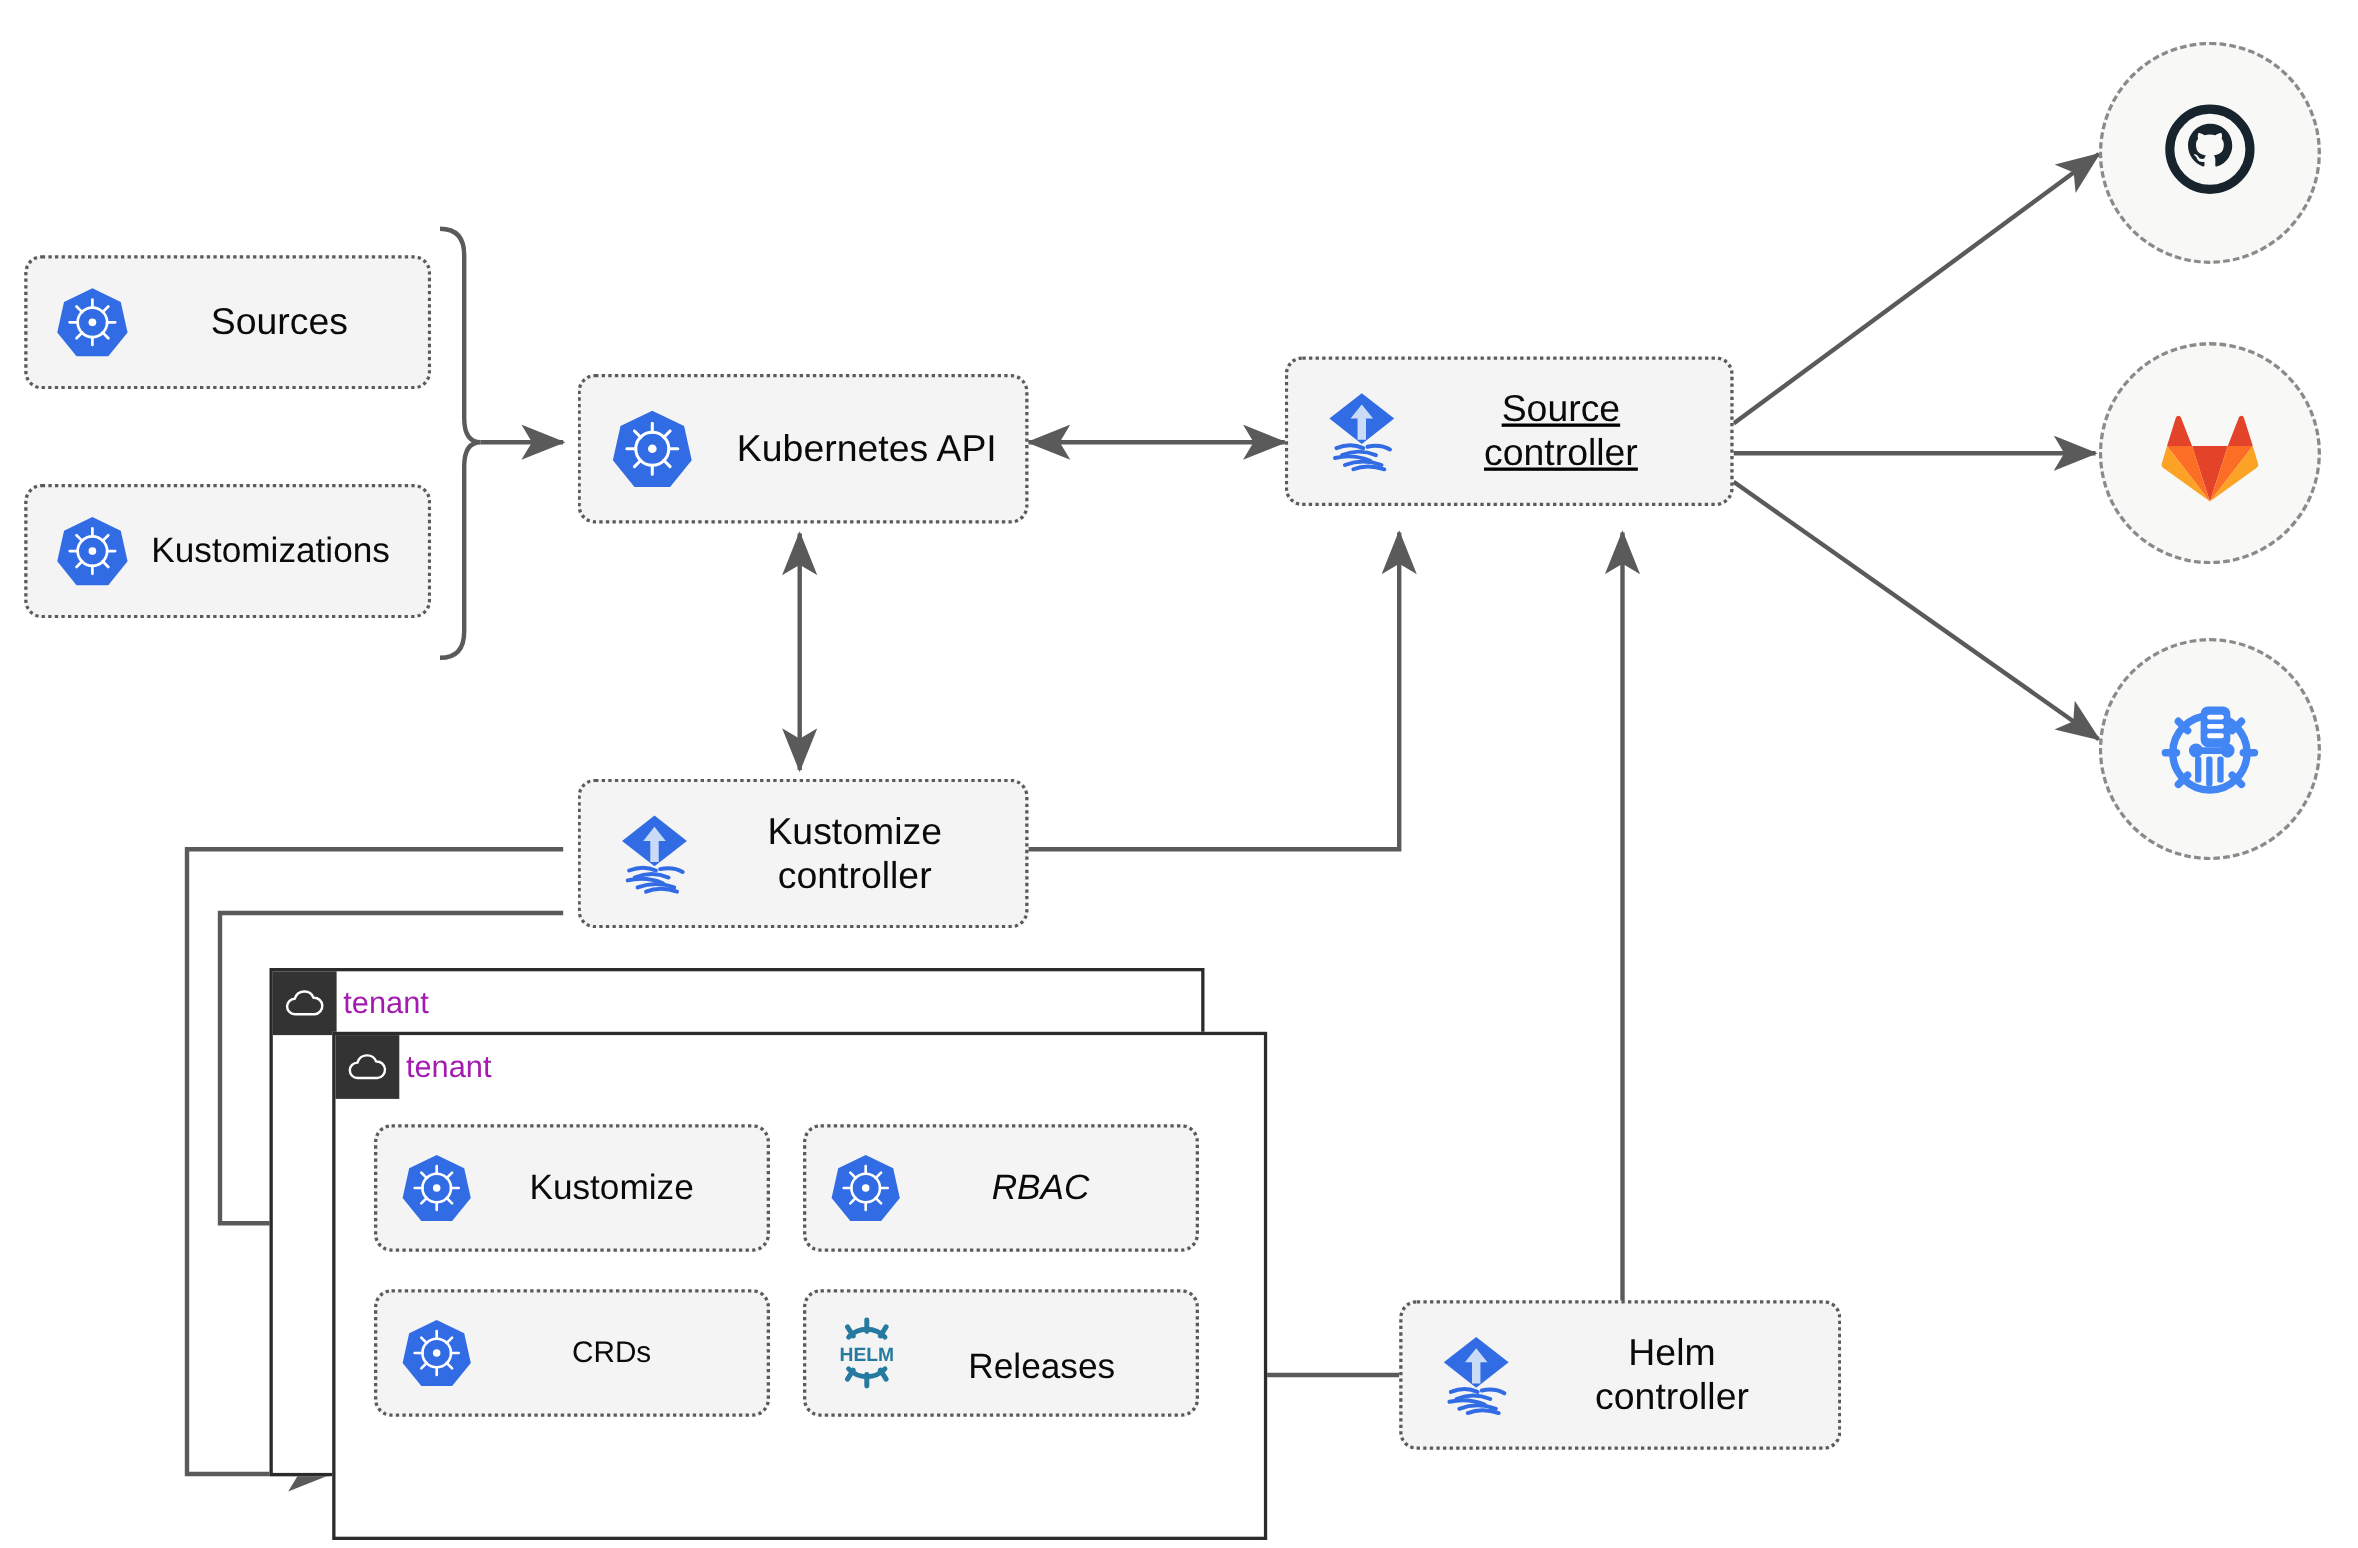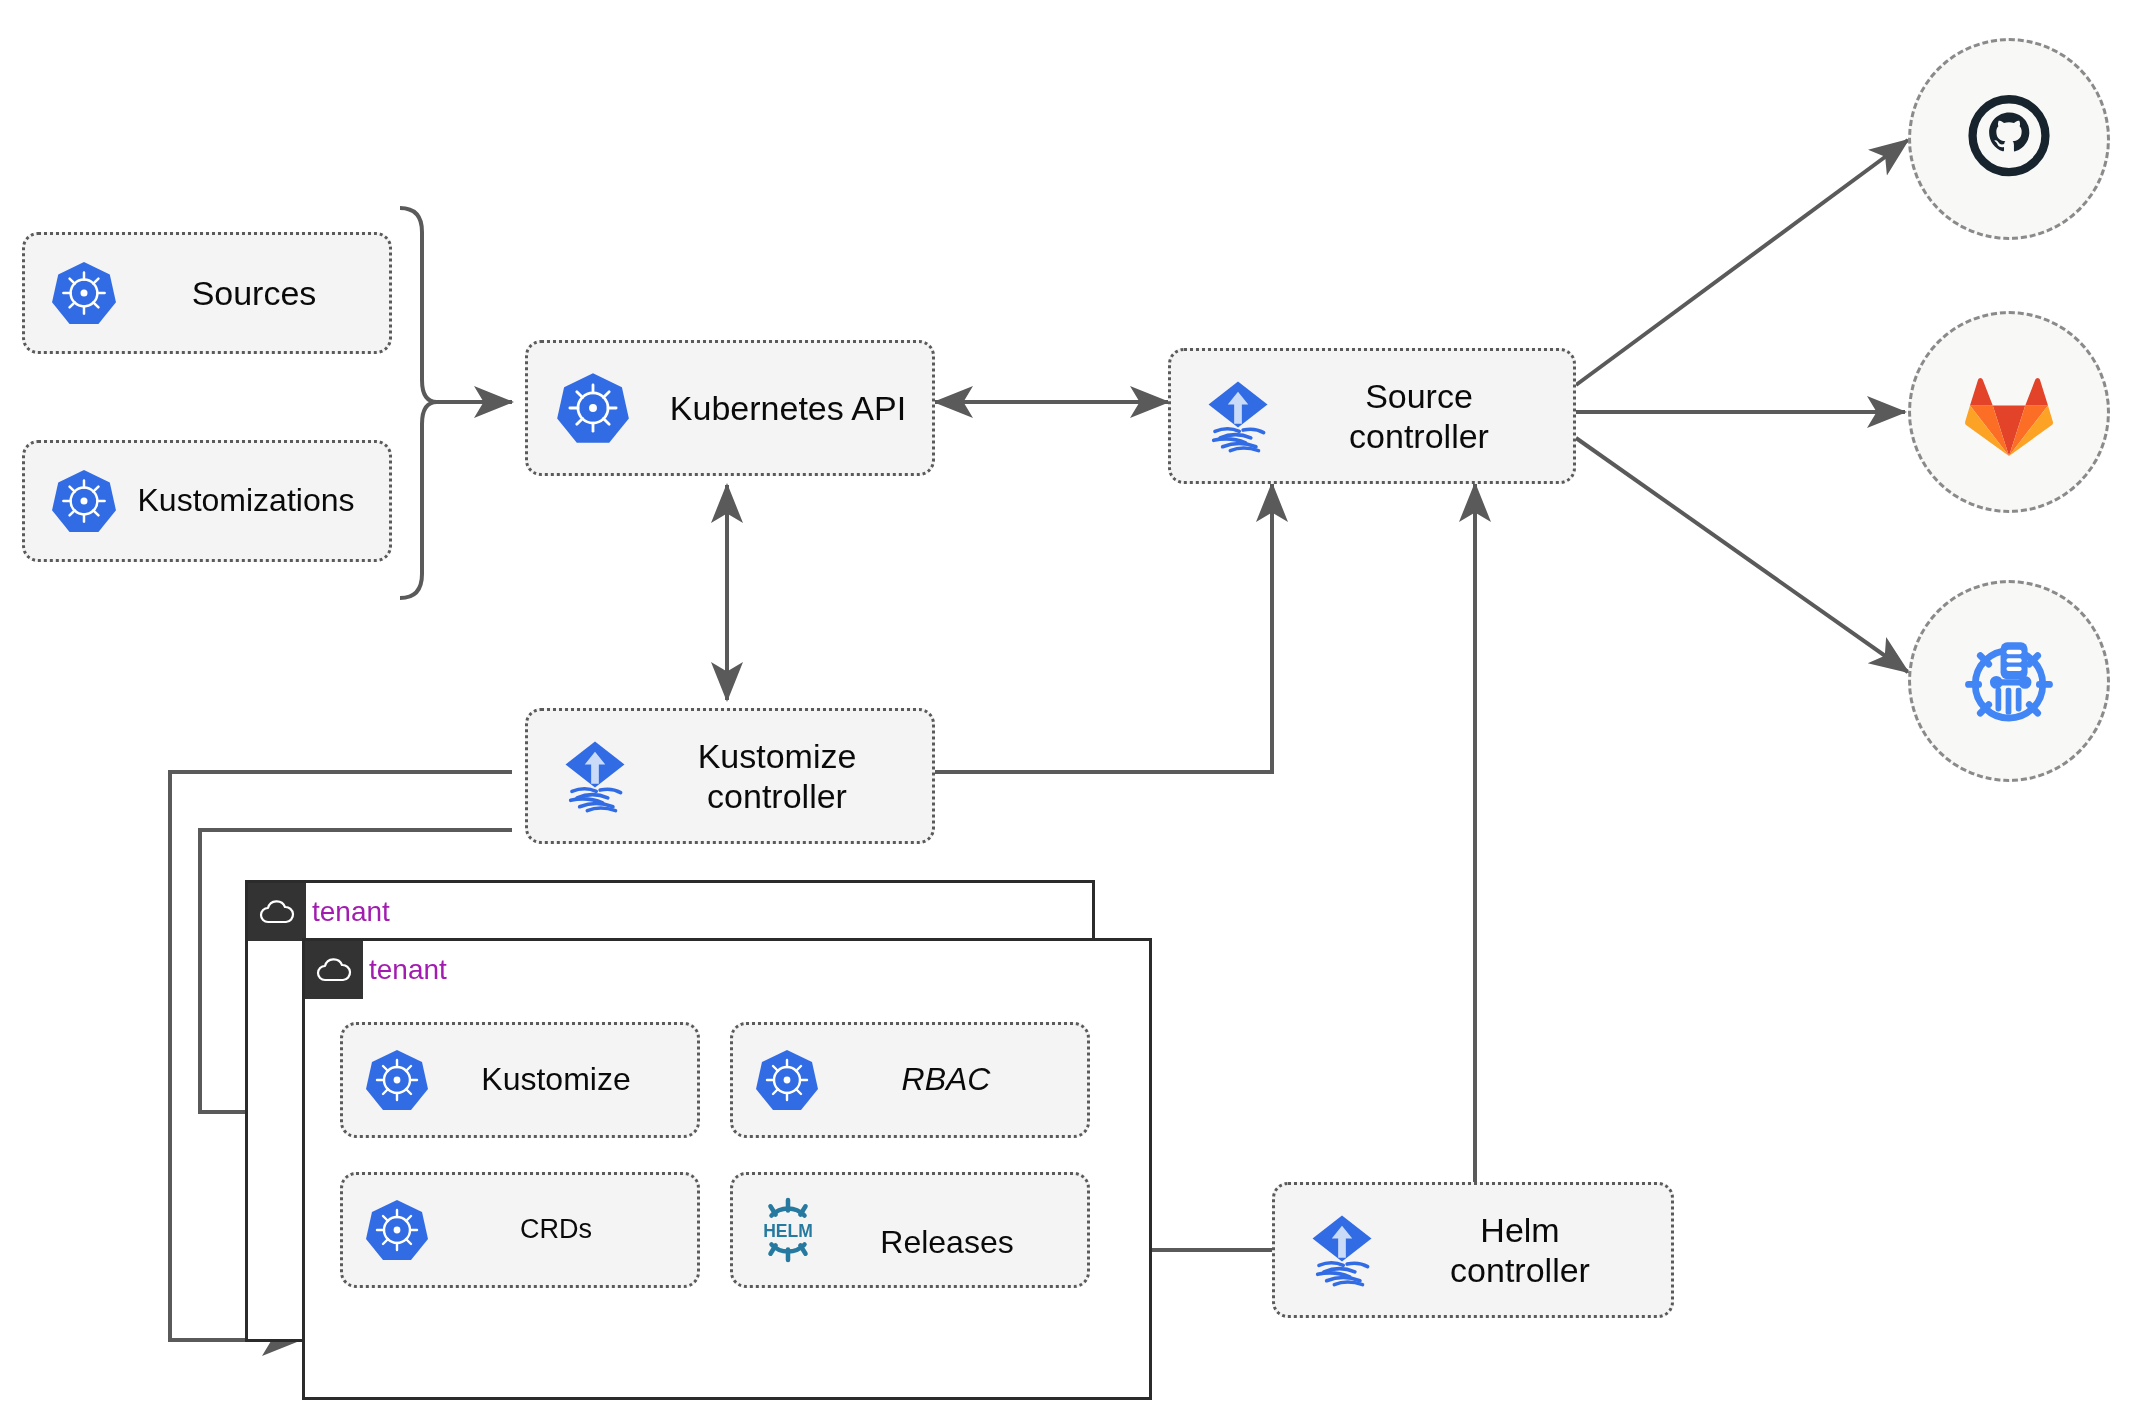--- a/index.html
+++ b/index.html
@@ -195,21 +195,21 @@
           <line x1="18" y1="18" x2="23" y2="23"></line>
             <line x1="41" y1="41" x2="46" y2="46"></line>
           <line x1="46" y1="18" x2="41" y2="23"></line>
             <line x1="23" y1="41" x2="18" y2="46"></line>
         </g>
       </svg>
     </span>
     <span class="lbl">Kubernetes API</span>
   </div>
 
-  <div class="node" style="left:1168px; top:348px; width:408px; height:136px;">
+  <div class="node" style="left:1168px; top:324px; width:408px; height:136px;text-decoration:underline;">
     <span class="ico" style="margin-left:26px;">
       <svg width="82" height="82" viewBox="0 0 64 64">
         <path d="M32 5 L55 23 L32 41 L9 23 Z" fill="#326ce5"></path>
         <path d="M32 13 L40 23 L35 23 L35 38 L29 38 L29 23 L24 23 Z" fill="#c9dbf7"></path>
         <g stroke="#326ce5" stroke-width="2.8" stroke-linecap="round" fill="none">
           <path d="M14 44 Q 24 40 33 44"></path>
           <path d="M18 49 Q 30 44 42 49"></path>
           <path d="M13 51 Q 26 48 38 53"></path>
           <path d="M20 56 Q 33 51 46 56"></path>
           <path d="M26 59 Q 36 55 48 59"></path>

